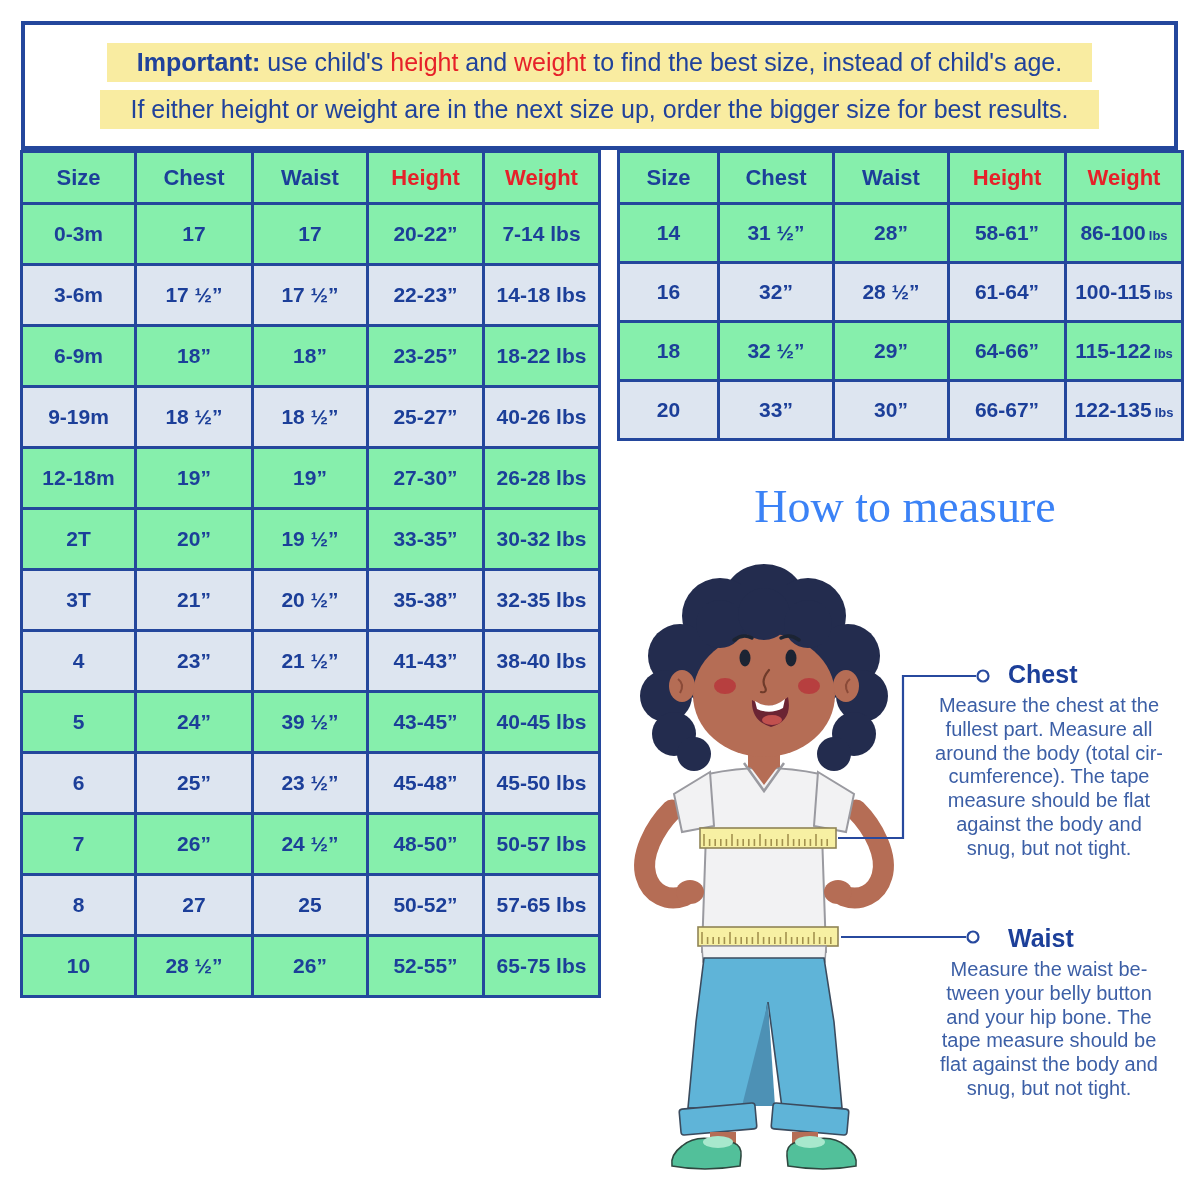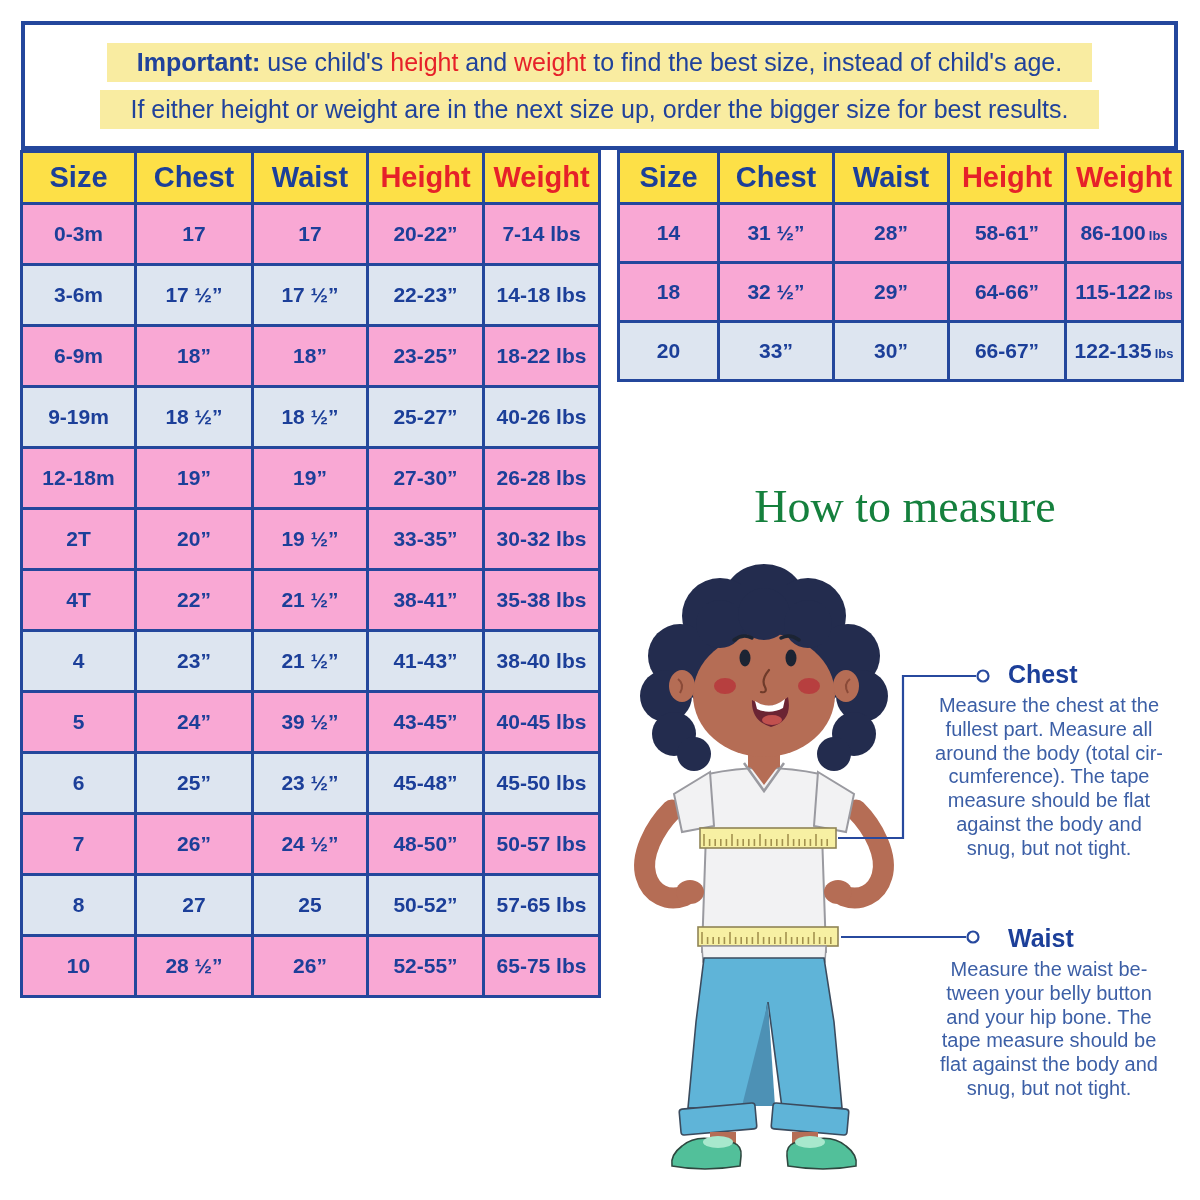--- a/index.html
+++ b/index.html
@@ -11,35 +11,35 @@
           border:4px solid #24479c;background:#ffffff;
           display:flex;flex-direction:column;align-items:center;justify-content:center;gap:8px;}
   .hl{background:#f9eca1;padding:5px 30px;font-size:25px;color:#20429b;white-space:nowrap;}
   .hl .bold{font-weight:bold;}
   .red-word{color:#e62129;}
 
   
   table{border-collapse:collapse;table-layout:fixed;position:absolute;background:#ffffff;}
   th,td{border:3px solid #24479c;text-align:center;vertical-align:middle;
         font-weight:bold;color:#1c3f99;padding:0;overflow:hidden;}
-  th{font-size:29px;background:#fde047;height:49px;}
+  th{font-size:22px;background:#86efac;height:49px;}
   td{font-size:21px;}
   .red{color:#e62129;}
-  .row-a td{background:#f9a8d4;}
+  .row-a td{background:#86efac;}
   .row-b td{background:#dde5f0;}
   .tbl-small{left:20px;top:150px;width:578px;}
   .tbl-small td{height:58px;}
   .tbl-large{left:617px;top:150px;width:564px;}
   .tbl-large td{height:56px;}
   .unit{font-size:13px;font-weight:bold;margin-left:3px;}
 
   
   .htm-title{position:absolute;left:620px;top:480px;width:570px;text-align:center;
              font-family:"Liberation Serif","DejaVu Serif",serif;
-             font-size:46px;color:#15803d;}
+             font-size:46px;color:#3b82f6;}
   .callout-label{position:absolute;font-size:25px;font-weight:bold;color:#1c3f99;z-index:3;}
   #chest-label{left:1008px;top:660px;}
   #waist-label{left:1008px;top:924px;}
   .callout-text{position:absolute;width:306px;text-align:center;font-size:20px;
                 line-height:23.8px;color:#3c5fa6;z-index:3;}
   #chest-text{left:896px;top:694px;}
   #waist-text{left:896px;top:958px;}
 
   .child-svg{position:absolute;left:618px;top:550px;z-index:1;}
   .overlay-svg{position:absolute;left:0;top:0;z-index:2;pointer-events:none;}
@@ -107,26 +107,26 @@
           <td>27-30”</td>
           <td>26-28 lbs</td>
         </tr>
       <tr class="row-a">
           <td>2T</td>
           <td>20”</td>
           <td>19 ½”</td>
           <td>33-35”</td>
           <td>30-32 lbs</td>
         </tr>
-      <tr class="row-a">
-          <td>4T</td>
-          <td>22”</td>
-          <td>21 ½”</td>
-          <td>38-41”</td>
-          <td>35-38 lbs</td>
+      <tr class="row-b">
+          <td>3T</td>
+          <td>21”</td>
+          <td>20 ½”</td>
+          <td>35-38”</td>
+          <td>32-35 lbs</td>
         </tr>
       <tr class="row-b">
           <td>4</td>
           <td>23”</td>
           <td>21 ½”</td>
           <td>41-43”</td>
           <td>38-40 lbs</td>
         </tr>
       <tr class="row-a">
           <td>5</td>
@@ -183,20 +183,27 @@
         <th class="red">Weight</th>
       </tr>
     </thead>
     <tbody>
       <tr class="row-a">
           <td>14</td>
           <td>31 ½”</td>
           <td>28”</td>
           <td>58-61”</td>
           <td><span>86-100</span><span class="unit">lbs</span></td>
+        </tr>
+      <tr class="row-b">
+          <td>16</td>
+          <td>32”</td>
+          <td>28 ½”</td>
+          <td>61-64”</td>
+          <td><span>100-115</span><span class="unit">lbs</span></td>
         </tr>
       <tr class="row-a">
           <td>18</td>
           <td>32 ½”</td>
           <td>29”</td>
           <td>64-66”</td>
           <td><span>115-122</span><span class="unit">lbs</span></td>
         </tr>
       <tr class="row-b">
           <td>20</td>

